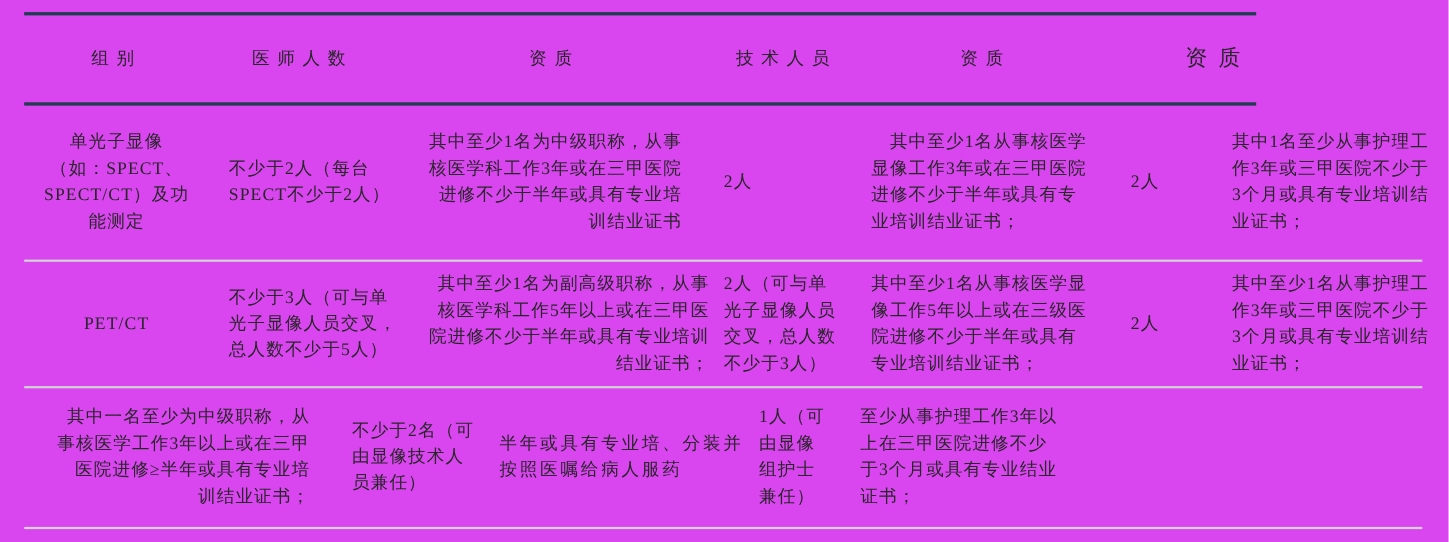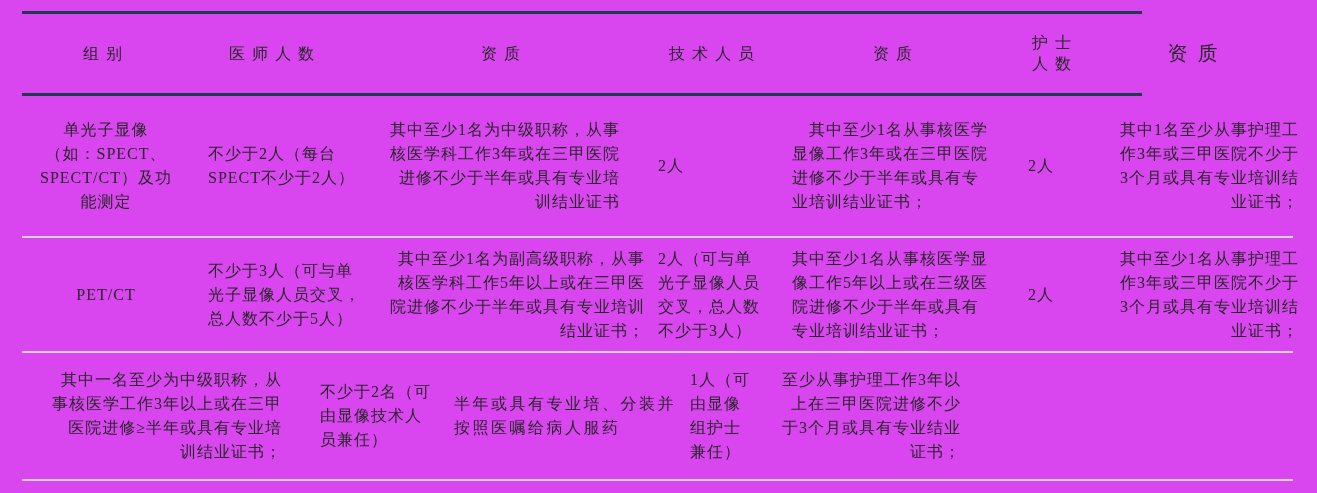--- a/index.html
+++ b/index.html
@@ -20,21 +20,21 @@
     box-sizing:border-box; display:flex; align-items:center;
     font-size:16px; line-height:24px; letter-spacing:1px;
   }
   .cell > span { white-space:pre; }
   .c1 { width:168px; justify-content:center; text-align:center; }
   .c2 { width:170px; padding-left:18px; }
   .c3 { width:288px; padding-left:30px;text-align:right; }
   .c4 { width:134px; padding-left:10px; }
   .c5 { width:228px; padding-left:10px; }
   .c6 { width:90px;  padding-left:18px; }
-  .c7 { width:195px; padding-left:20px;text-align:right; }
+  .c7 { width:195px; padding-left:20px; }
   .hdr {
     justify-content:center; text-align:center; padding-left:0;
     font-size:16px; letter-spacing:7px; line-height:21px;
   }
   .hdr.big { font-size:20px; letter-spacing:10px; }
   .row-3 .c5 > span { letter-spacing:2.5px; }
   .row-3 .c2 > span { letter-spacing:2px; }
 </style>
 </head>
 <body>
@@ -55,24 +55,20 @@
         <span>医师人数</span>
       </div>
     <div class="cell c3 hdr">
         <span>资质</span>
       </div>
     <div class="cell c4 hdr">
         <span>技术人员</span>
       </div>
     <div class="cell c5 hdr">
         <span>资质</span>
-      </div>
-    <div class="cell c6 hdr">
-        <span>护士
-人数</span>
       </div>
     <div class="cell c7 hdr big">
         <span>资质</span>
       </div>
   </div>
 
   <div class="trow row-1">
     <div class="cell c1">
         <span>单光子显像
 （如：SPECT、

